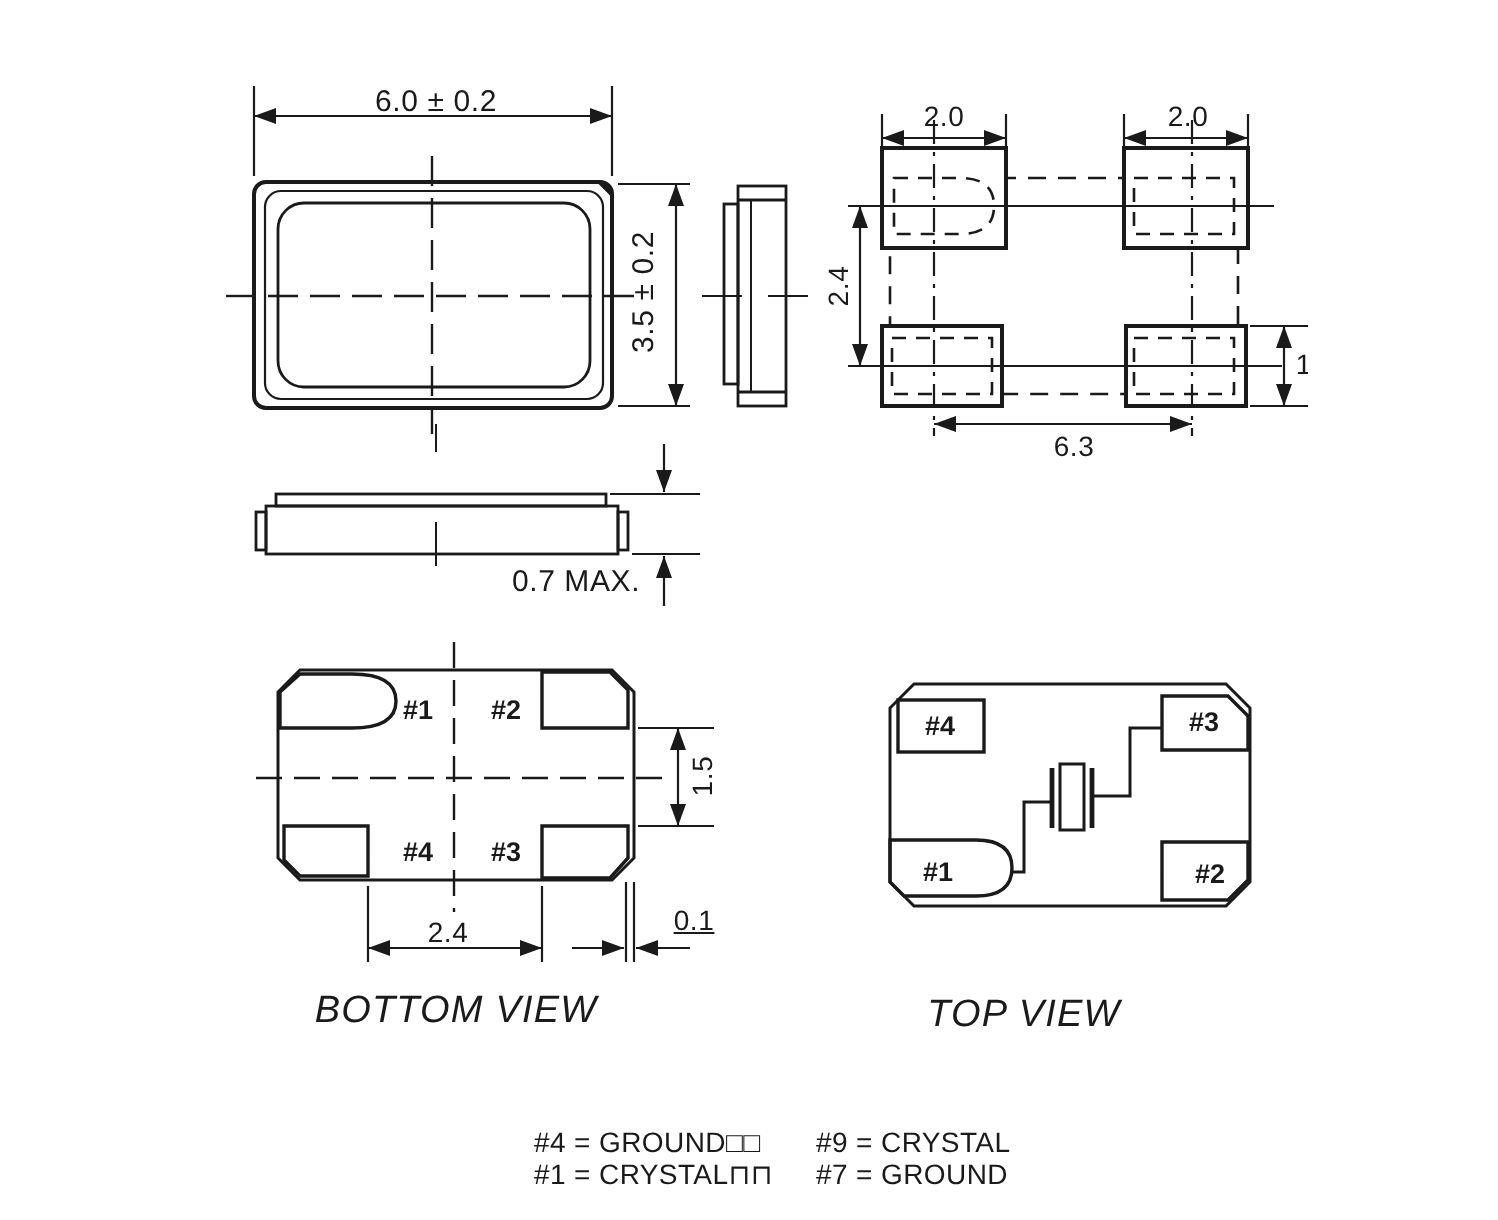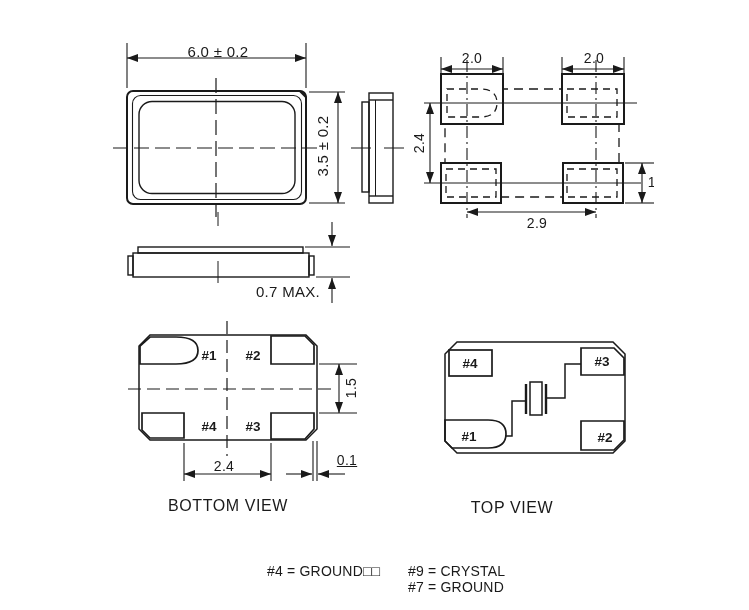--- a/index.html
+++ b/index.html
@@ -8,21 +8,21 @@
     font-family:"Liberation Sans",sans-serif;color:#1a1a1a;overflow:hidden;
   }
   .canvas svg{position:absolute;left:0;top:0;}
   .lbl{
     position:absolute;transform:translate(-50%,-50%);
     font-size:14px;letter-spacing:.3px;white-space:nowrap;color:#1a1a1a;
   }
   .lbl.big{font-size:15px;}
   .lbl.rot{transform:translate(-50%,-50%) rotate(-90deg);}
   .lbl.pad{font-size:13.5px;font-weight:bold;letter-spacing:0;}
-  .lbl.cap{font-size:16px;letter-spacing:.6px;}
+  .lbl.cap{font-size:19px;letter-spacing:.6px;font-style:italic;}
   .lbl.leg{transform:translate(0,-50%);font-size:14px;letter-spacing:.2px;}
 </style>
 </head>
 <body>
 
 <div class="canvas">
 
   <svg width="749" height="610" viewBox="0 0 749 610" stroke="#1a1a1a" fill="none" stroke-width="1.3">
     <defs>
       <marker id="arw" markerUnits="userSpaceOnUse" markerWidth="12" markerHeight="12" viewBox="0 0 12 12" refX="11.5" refY="6" orient="auto-start-reverse">
@@ -158,34 +158,35 @@
   </svg>
 
   <span class="lbl big" style="left:218px;top:51px;">6.0 ± 0.2</span>
   <span class="lbl big rot" style="left:322px;top:146px;">3.5 ± 0.2</span>
   <span class="lbl big" style="left:288px;top:291px;">0.7 MAX.</span>
 
   <span class="lbl" style="left:472px;top:58px;">2.0</span>
   <span class="lbl" style="left:594px;top:58px;">2.0</span>
   <span class="lbl rot" style="left:419px;top:143px;">2.4</span>
   <span class="lbl" style="left:658px;top:182px;">1.8</span>
-  <span class="lbl" style="left:537px;top:223px;">2.9</span>
+  <span class="lbl" style="left:537px;top:223px;">6.3</span>
 
   <span class="lbl pad" style="left:209px;top:355px;">#1</span>
   <span class="lbl pad" style="left:253px;top:355px;">#2</span>
   <span class="lbl pad" style="left:209px;top:426px;">#4</span>
   <span class="lbl pad" style="left:253px;top:426px;">#3</span>
   <span class="lbl rot" style="left:351px;top:388px;">1.5</span>
   <span class="lbl" style="left:224px;top:466px;">2.4</span>
   <span class="lbl" style="left:347px;top:460px;text-decoration:underline;">0.1</span>
   <span class="lbl cap" style="left:228px;top:506px;">BOTTOM VIEW</span>
 
   <span class="lbl pad" style="left:470px;top:363px;">#4</span>
   <span class="lbl pad" style="left:602px;top:361px;">#3</span>
   <span class="lbl pad" style="left:469px;top:436px;">#1</span>
   <span class="lbl pad" style="left:605px;top:437px;">#2</span>
   <span class="lbl cap" style="left:512px;top:508px;">TOP VIEW</span>
 
   <span class="lbl leg" style="left:267px;top:571px;">#4 = GROUND□□</span>
   <span class="lbl leg" style="left:408px;top:571px;">#9 = CRYSTAL</span>
+  <span class="lbl leg" style="left:267px;top:587px;">#1 = CRYSTAL⊓⊓</span>
   <span class="lbl leg" style="left:408px;top:587px;">#7 = GROUND</span>
 
 </div>
 
 </body></html>

